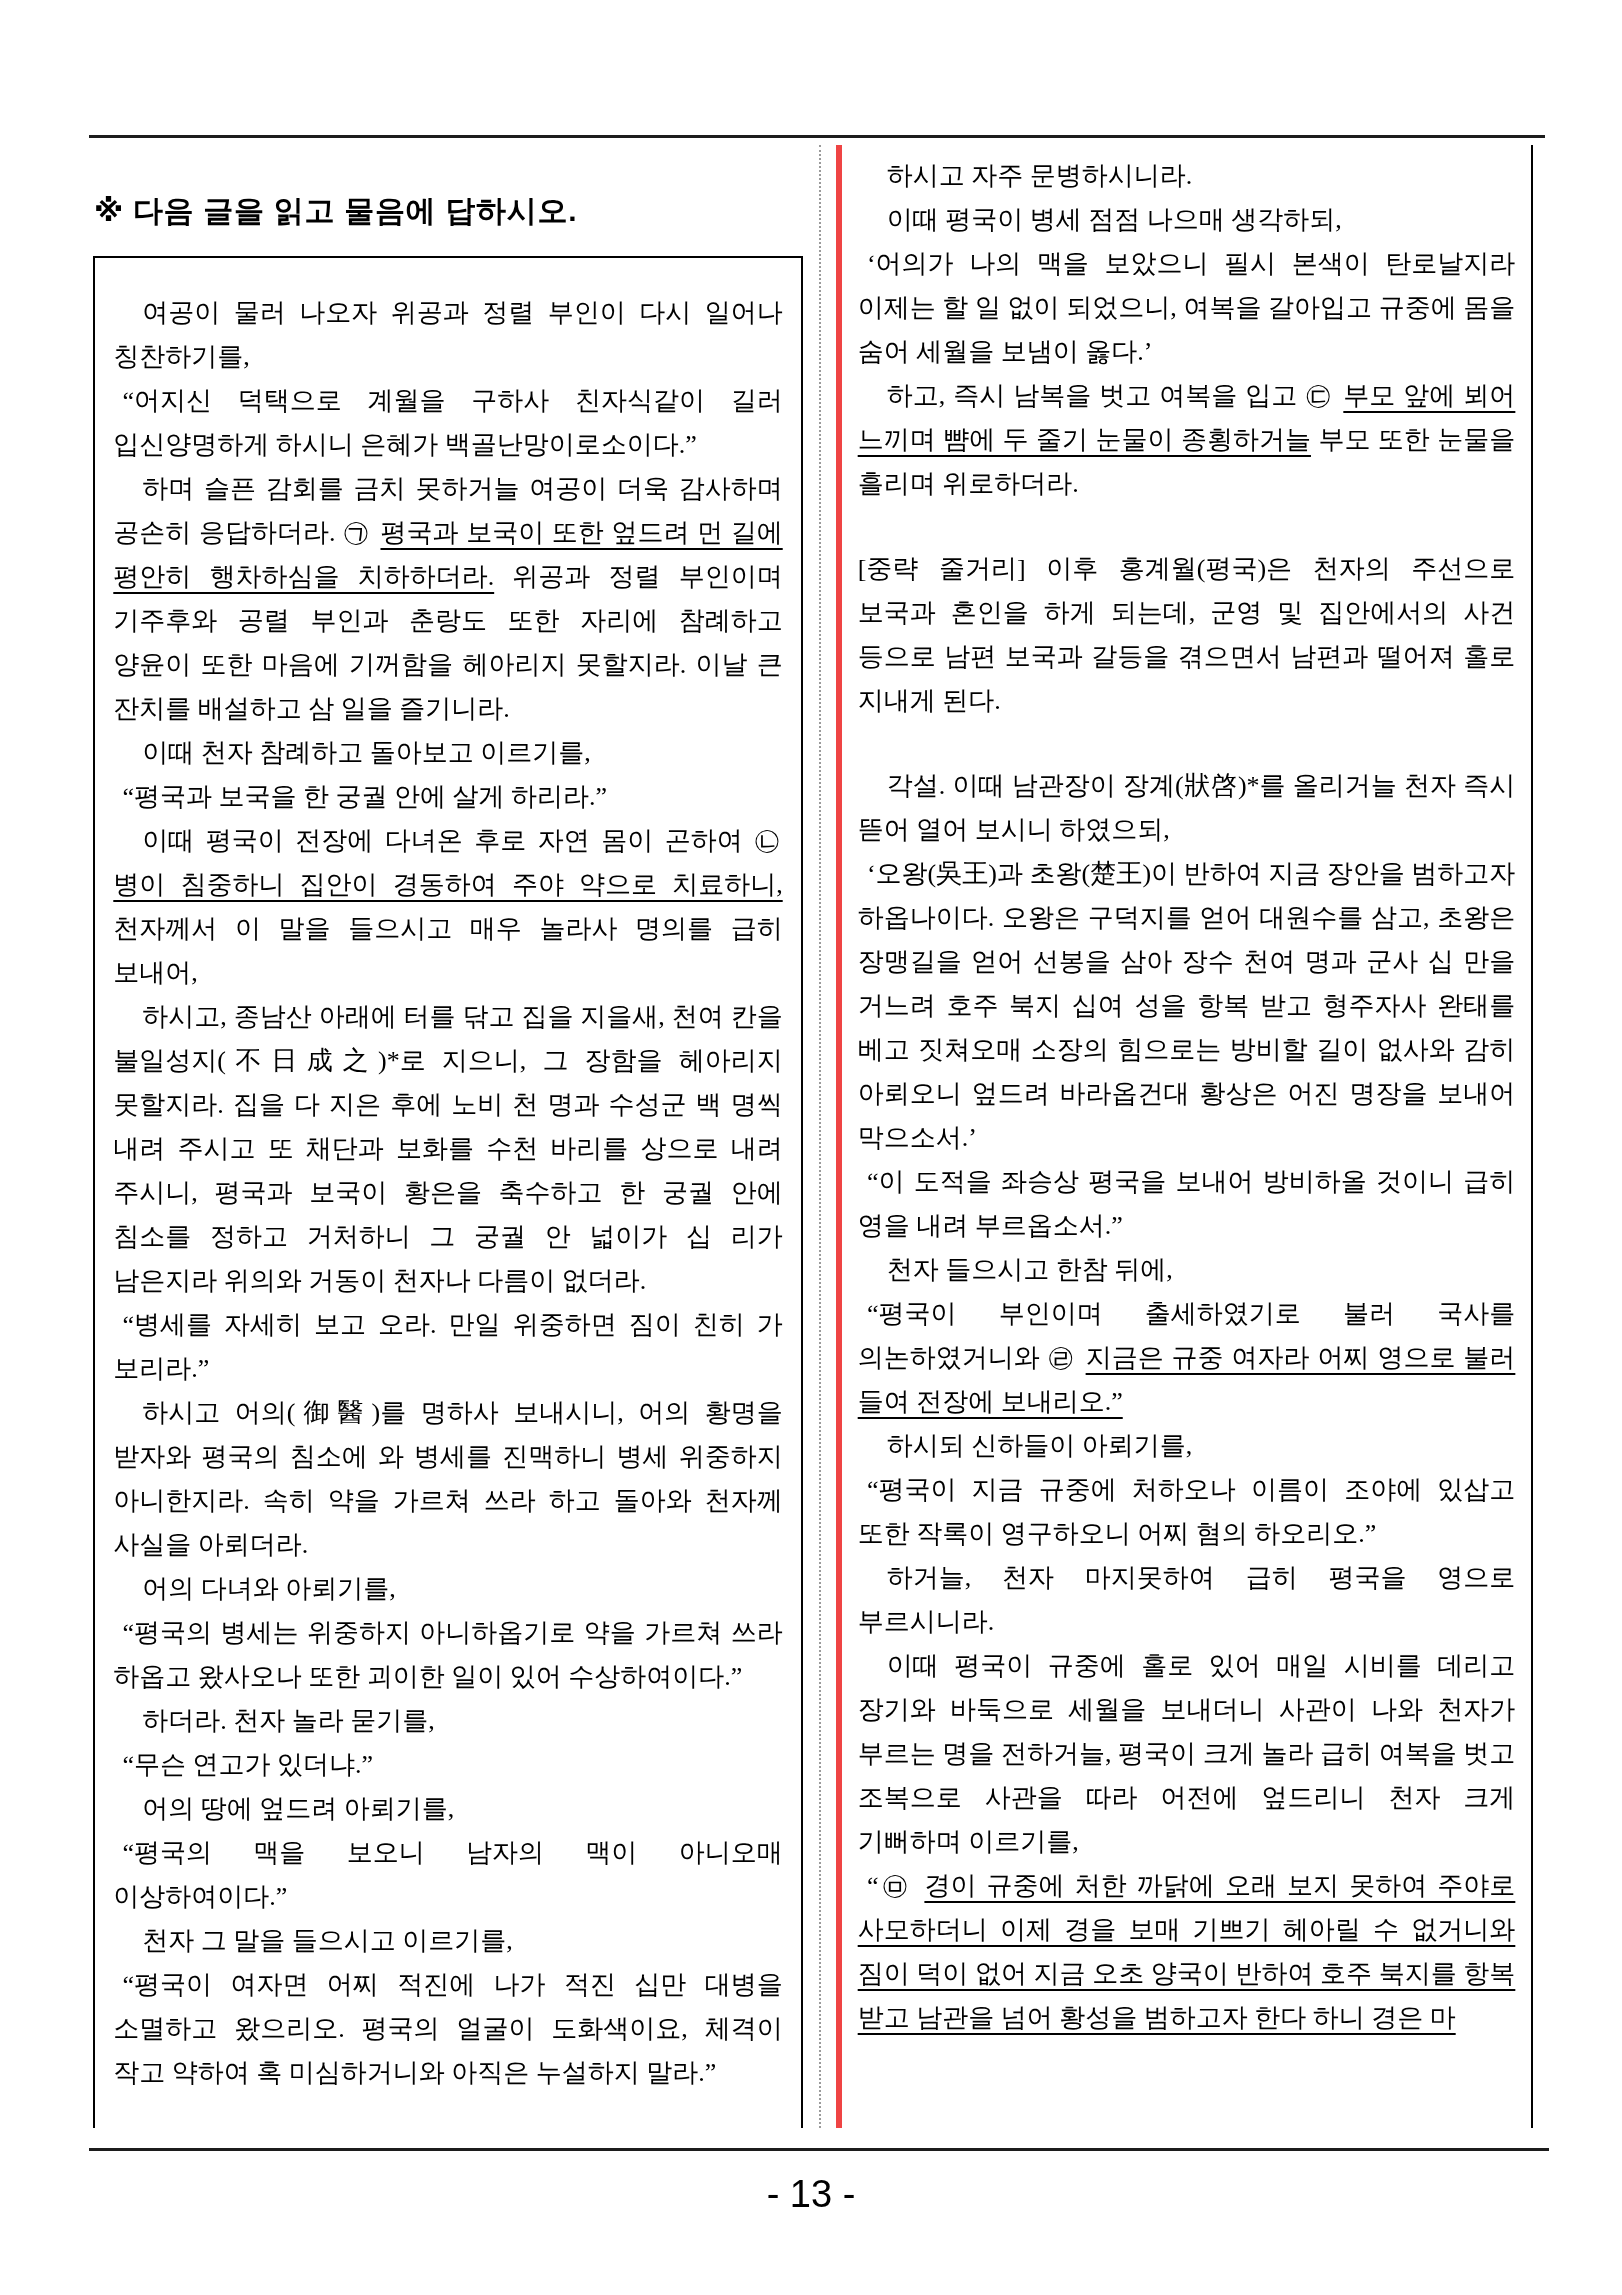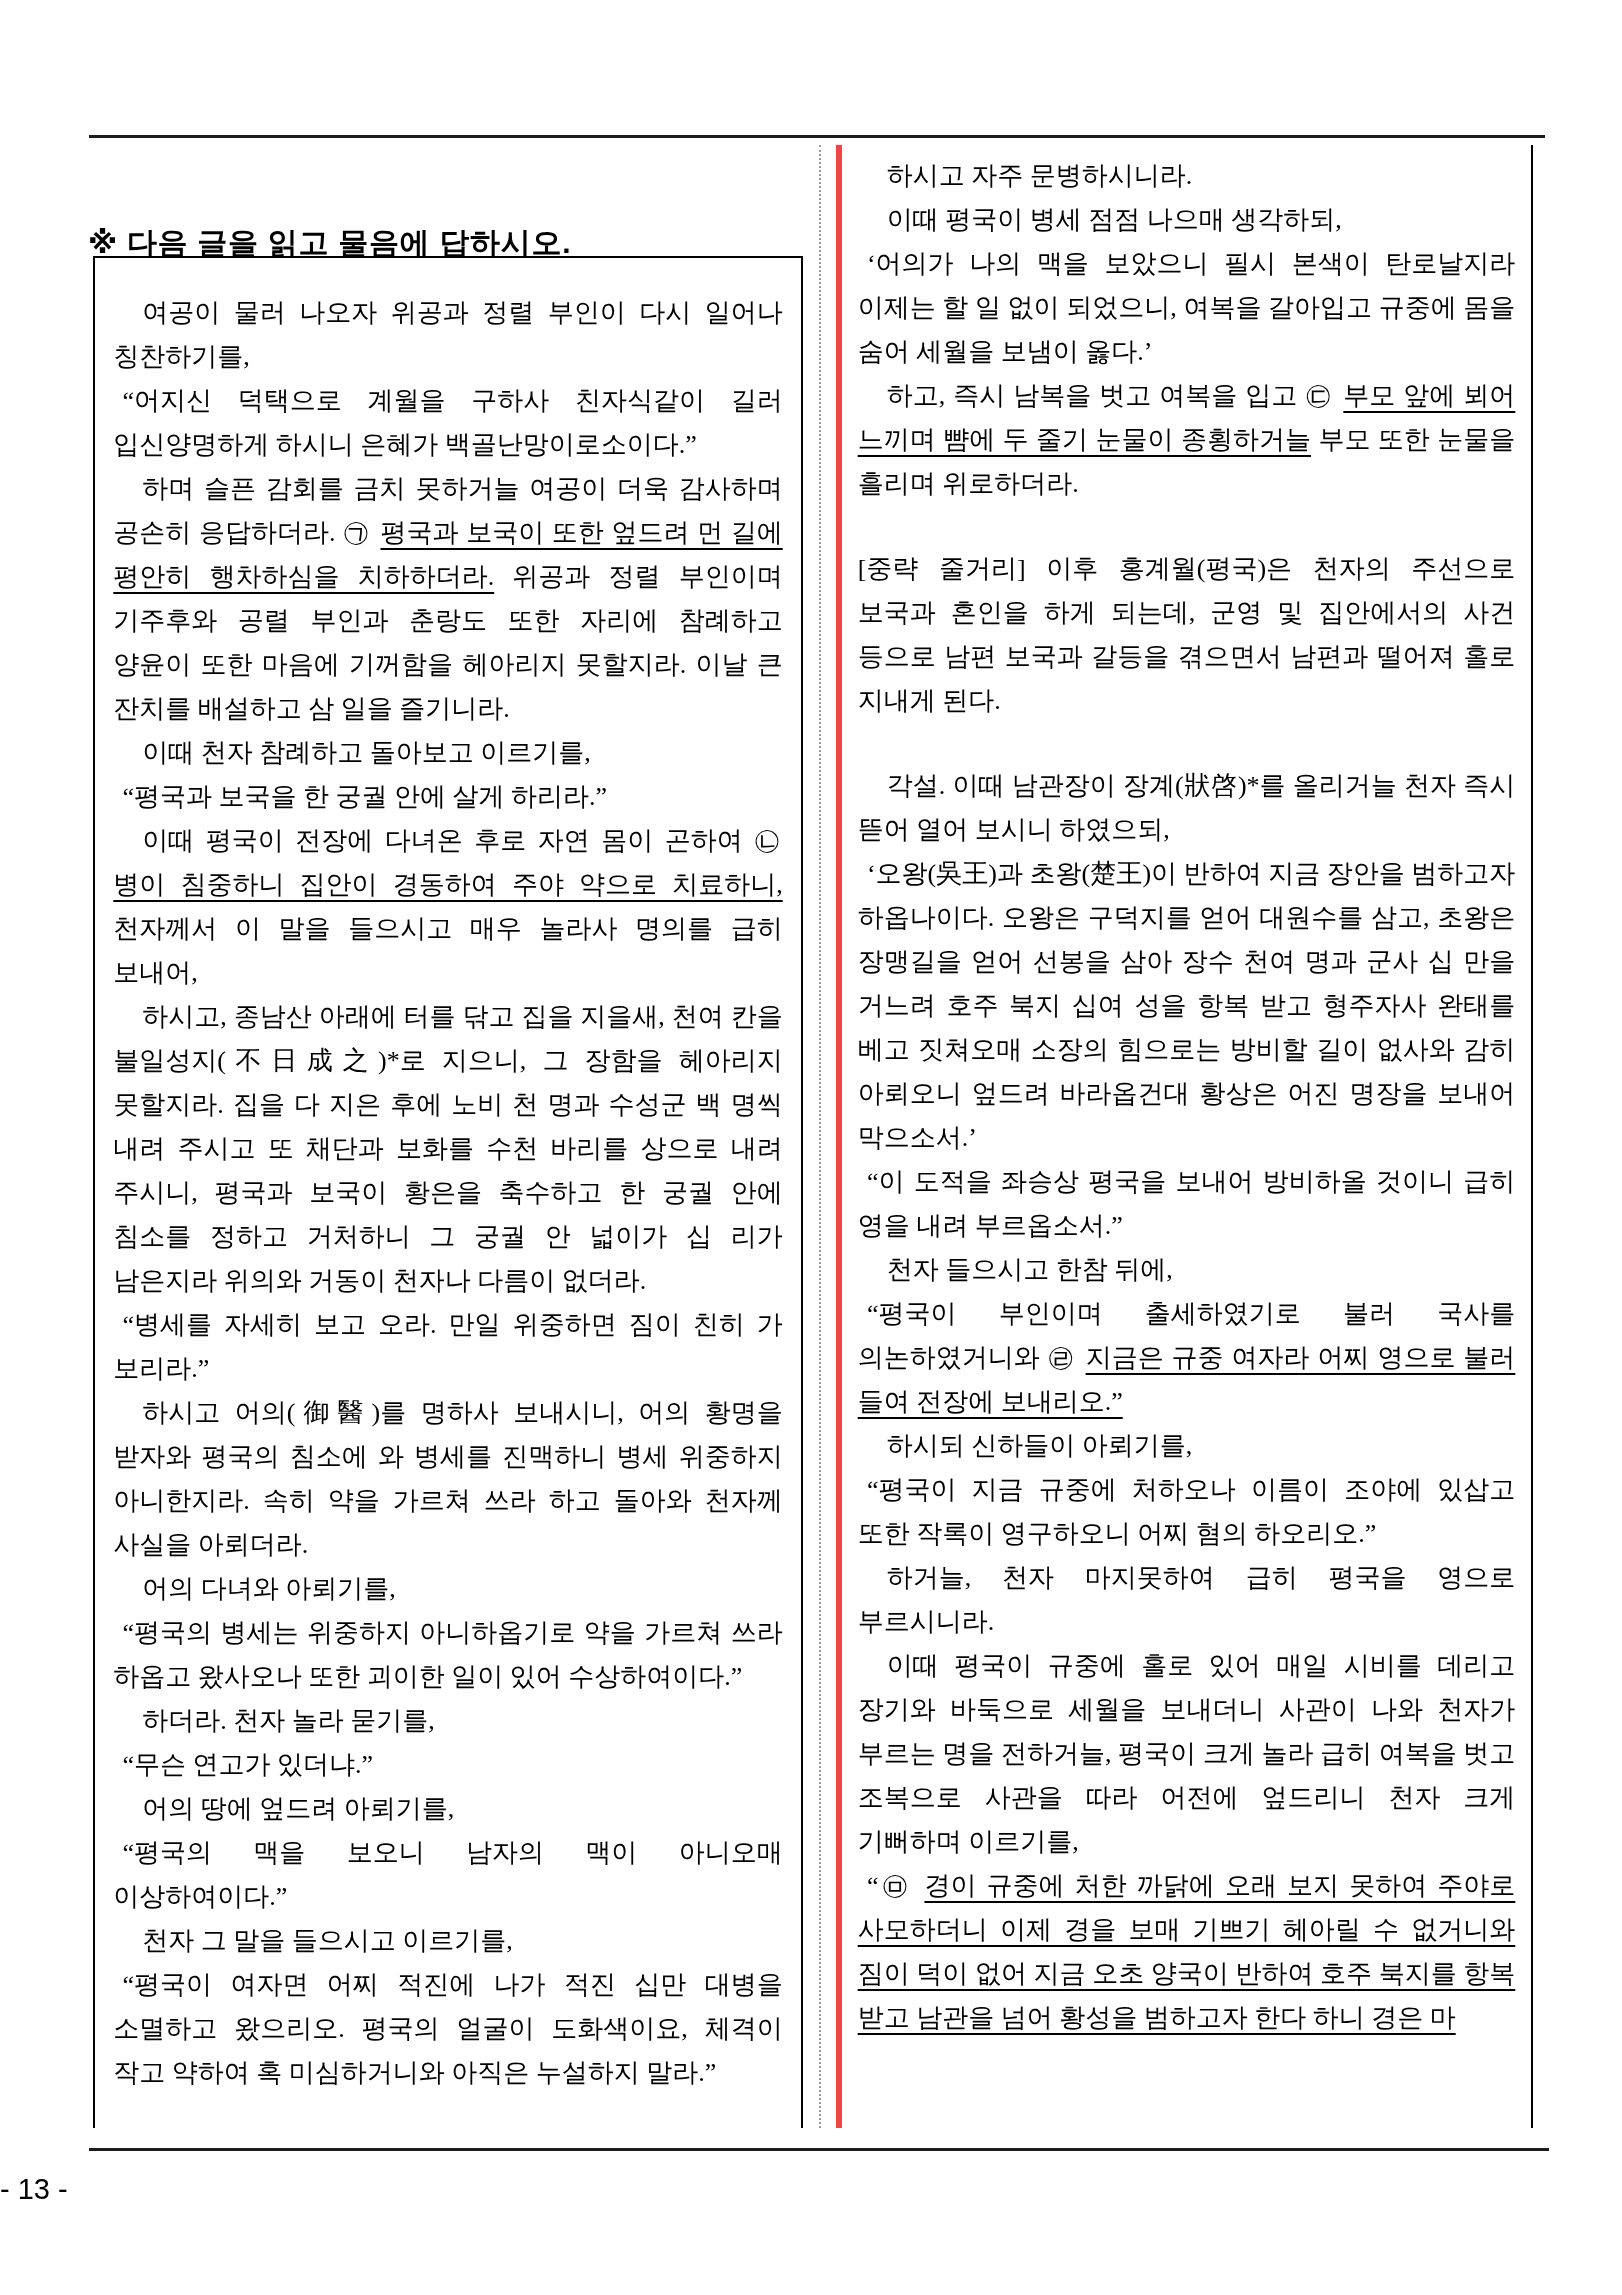--- a/index.html
+++ b/index.html
@@ -6,23 +6,23 @@
   body{
     position:relative;
     width:1622px;height:2295px;
     font-family:"Liberation Serif","DejaVu Serif",serif;
     color:#000;
   }
   .rule{position:absolute;background:#1c1c1c;}
   #header-rule{left:89px;top:135px;width:1456px;height:2.6px;}
   #footer-rule{left:89px;top:2148px;width:1460px;height:3.3px;}
   #instruction{
-    position:absolute;left:88px;top:191px;
+    position:absolute;left:94px;top:191px;
     font-family:"Liberation Sans","DejaVu Sans",sans-serif;
-    font-weight:bold;font-size:30px;letter-spacing:0.7px;margin-top:32px;
+    font-weight:bold;font-size:30px;letter-spacing:0.7px;
   }
   #left-box{
     position:absolute;left:93px;top:256px;width:710px;height:1872px;
     border:2px solid #000;border-bottom:none;box-sizing:border-box;
     padding:33px 18.3px 0 18.3px;overflow:hidden;
   }
   #column-divider{
     position:absolute;left:819px;top:145px;height:1983px;width:0;
     border-left:2px dotted #9a9a9a;
   }
@@ -39,21 +39,21 @@
   .passage-col p.quo{text-indent:9.2px;}
   .passage-col p.gap{margin-top:41px;}
   .u{
     text-decoration:underline;
     text-underline-offset:6.5px;
     text-decoration-thickness:1.6px;
   }
   .label{padding-right:2.6px;}
   #page-number{
     position:absolute;left:0;top:2173px;width:100%;
-    text-align:left;font-size:29px;
+    text-align:center;font-size:38px;
     font-family:"Liberation Sans","DejaVu Sans",sans-serif;
   }
 </style>
 </head>
 <body>
 
 <div class="rule" id="header-rule"></div>
 
 <div id="instruction">※ 다음 글을 읽고 물음에 답하시오.</div>
 

